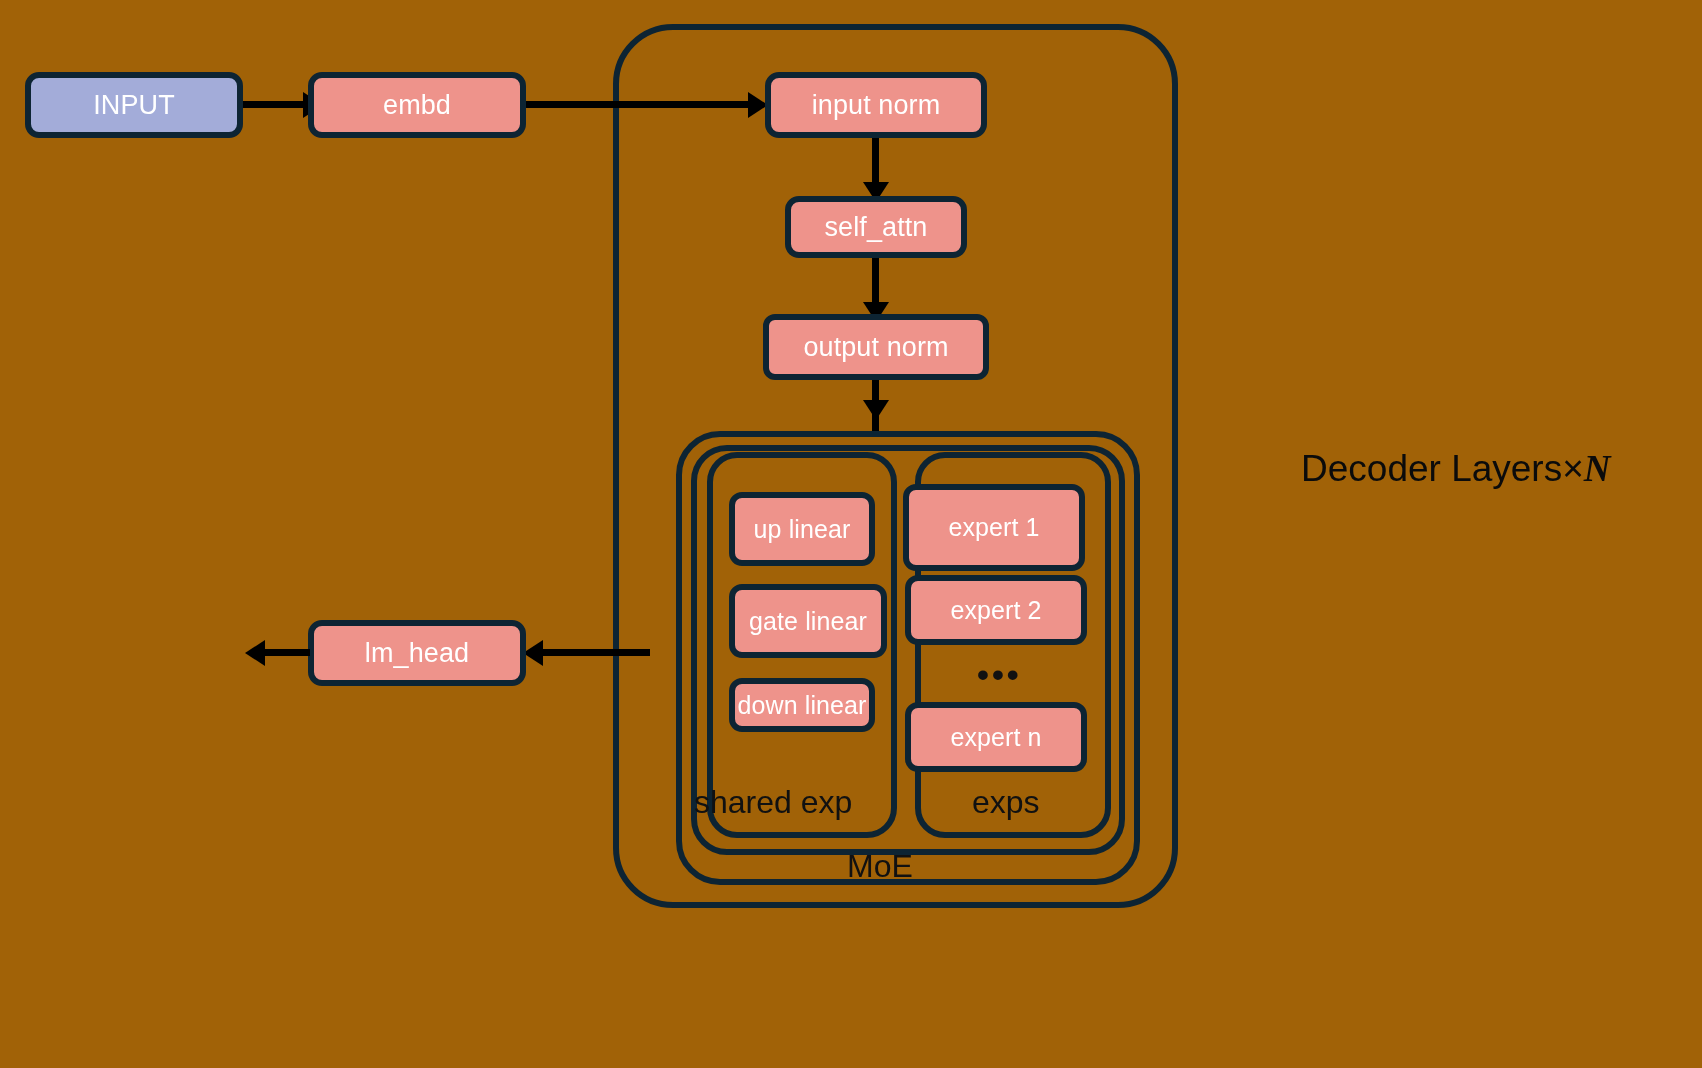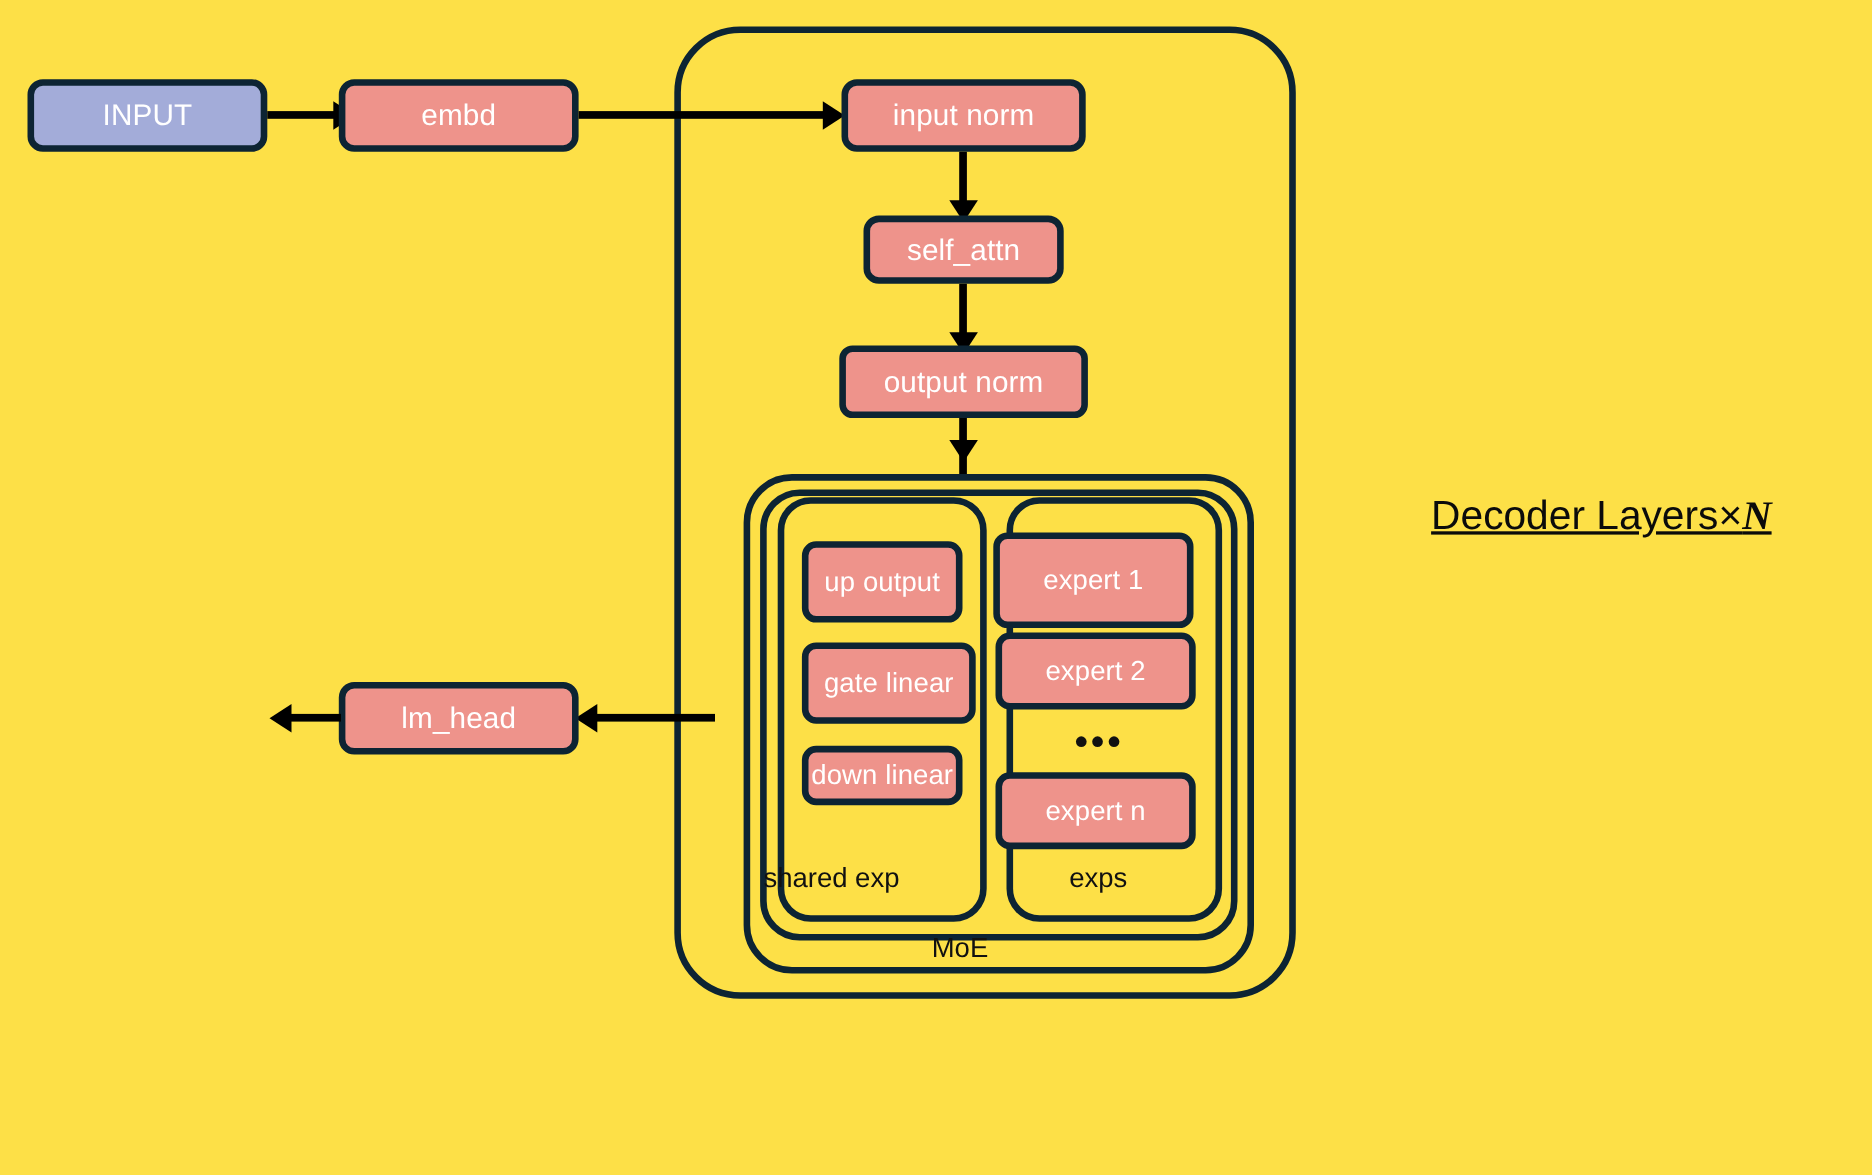--- a/index.html
+++ b/index.html
@@ -7,21 +7,21 @@
     padding: 0;
     background: #ffffff;
   }
   body {
     font-family: "Liberation Sans", sans-serif;
   }
   #canvas {
     position: relative;
     width: 1702px;
     height: 1068px;
-    background: #fde047;
+    background: #a16207;
     overflow: hidden;
   }
   
   .node {
     position: absolute;
     box-sizing: border-box;
     display: flex;
     align-items: center;
     justify-content: center;
     border: 6px solid #0d2433;
@@ -59,33 +59,32 @@
     border-radius: 36px;
   }
   .exp-box {
     border-radius: 30px;
   }
 
   
   .caption {
     position: absolute;
     color: #111111;
-    font-size: 25px;
+    font-size: 32px;
     line-height: 1;
     white-space: nowrap;
     user-select: none;
   }
   .side-label {
     position: absolute;
     color: #0b0b0b;
     font-size: 37px;
     line-height: 1;
     white-space: nowrap;
     user-select: none;
-    text-decoration: underline;
   }
   .side-label .nvar {
     font-family: "Liberation Serif", serif;
     font-style: italic;
     font-weight: bold;
   }
   .ellipsis {
     position: absolute;
     color: #111111;
     font-size: 34px;
@@ -169,21 +168,21 @@
 
   <div class="container moe-outer" style="left:676px; top:431px; width:464px; height:454px;"></div>
 
   <div class="container moe-inner" style="left:691px; top:445px; width:434px; height:410px;"></div>
 
   <div class="caption" style="left:847px; top:850px;">MoE</div>
 
   <div class="container exp-box" style="left:707px; top:452px; width:190px; height:386px;"></div>
 
   <div class="node salmon small" style="left:729px; top:492px; width:146px; height:74px;">
-    <span>up output</span>
+    <span>up linear</span>
   </div>
 
   <div class="node salmon small" style="left:729px; top:584px; width:158px; height:74px;">
     <span>gate linear</span>
   </div>
 
   <div class="node salmon small" style="left:729px; top:678px; width:146px; height:54px;">
     <span>down linear</span>
   </div>
 

